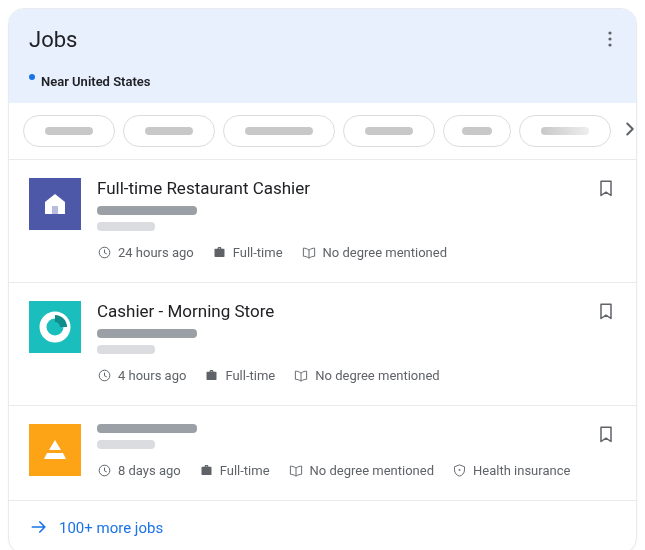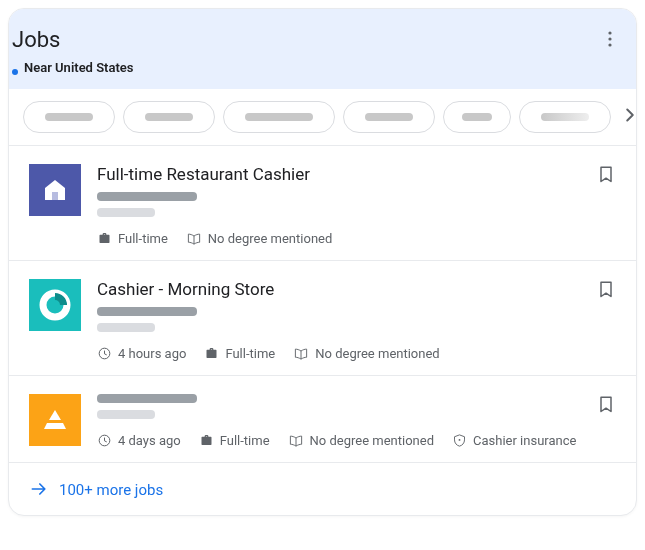--- a/index.html
+++ b/index.html
@@ -16,21 +16,21 @@
     }
     .card {
       background: #fff;
       border: 1px solid #e8eaed;
       border-radius: 16px;
       overflow: hidden;
       box-shadow: 0 1px 3px rgba(0,0,0,0.04);
     }
     .header {
       background: #e8f0fe;
-      padding: 18px 20px 14px 3px;
+      padding: 18px 20px 14px 20px;
       position: relative;
     }
     .header-top {
       display: flex;
       justify-content: space-between;
       align-items: flex-start;
     }
     .title {
       font-size: 22px;
       font-weight: 400;
@@ -39,23 +39,23 @@
     .menu-dots {
       color: #5f6368;
       font-size: 16px;
       line-height: 1;
       cursor: pointer;
       padding: 4px;
       letter-spacing: 0;
     }
     .subtitle-row {
       display: flex;
-      align-items: flex-end;
+      align-items: flex-start;
       gap: 6px;
-      margin-top: 6px;
+      margin-top: 20px;
     }
     .dot {
       width: 6px;
       height: 6px;
       border-radius: 50%;
       background: #1a73e8;
     }
     .subtitle {
       font-size: 13px;
       font-weight: 600;
@@ -98,21 +98,21 @@
     .chip:nth-child(6) .chip-skeleton { width: 48px; background: linear-gradient(90deg,#c8c8c8,#eee); }
     .chips-scroll-right {
       color: #5f6368;
       cursor: pointer;
       margin-left: auto;
       flex-shrink: 0;
     }
     .job {
       display: flex;
       gap: 16px;
-      padding: 18px 20px 14px 20px;
+      padding: 18px 20px 22px 20px;
       border-bottom: 1px solid #e8eaed;
       position: relative;
     }
     .job:last-of-type {
       border-bottom: 1px solid #e8eaed;
     }
     .job-logo {
       width: 52px;
       height: 52px;
       flex-shrink: 0;
@@ -238,20 +238,27 @@
           <path d="M14 4 L24 12 L24 24 L4 24 L4 12 Z" fill="#fff"></path>
           <rect x="11" y="16" width="6" height="8" fill="#b7bce0"></rect>
         </svg>
     </div>
     <div class="job-main">
       <div class="job-title">Full-time Restaurant Cashier</div>
       <div class="skel-line a"></div>
       <div class="skel-line b"></div>
       <div class="meta-row">
         <div class="meta">
+          <svg width="15" height="15" viewBox="0 0 24 24" fill="none">
+              <circle cx="12" cy="12" r="8.5" stroke="#5f6368" stroke-width="1.6"></circle>
+              <path d="M12 8v4.5l3 1.5" stroke="#5f6368" stroke-width="1.6" stroke-linecap="round"></path>
+            </svg>
+          <span>24 hours ago</span>
+        </div>
+        <div class="meta">
           <svg width="15" height="15" viewBox="0 0 24 24" fill="#5f6368">
               <path d="M9 6V5a2 2 0 012-2h2a2 2 0 012 2v1h4a1 1 0 011 1v11a1 1 0 01-1 1H5a1 1 0 01-1-1V7a1 1 0 011-1h4zm2-1v1h2V5h-2z"></path>
             </svg>
           <span>Full-time</span>
         </div>
         <div class="meta">
           <svg width="16" height="15" viewBox="0 0 24 24" fill="none">
               <path d="M3 5c3 0 6 1 9 3 3-2 6-3 9-3v13c-3 0-6 1-9 3-3-2-6-3-9-3V5z" stroke="#5f6368" stroke-width="1.5"></path>
               <path d="M12 8v13" stroke="#5f6368" stroke-width="1.5"></path>
             </svg>
@@ -316,41 +323,41 @@
     </div>
     <div class="job-main">
       <div class="skel-line a"></div>
       <div class="skel-line b"></div>
       <div class="meta-row">
         <div class="meta">
           <svg width="15" height="15" viewBox="0 0 24 24" fill="none">
               <circle cx="12" cy="12" r="8.5" stroke="#5f6368" stroke-width="1.6"></circle>
               <path d="M12 8v4.5l3 1.5" stroke="#5f6368" stroke-width="1.6" stroke-linecap="round"></path>
             </svg>
-          <span>4 days ago</span>
+          <span>8 days ago</span>
         </div>
         <div class="meta">
           <svg width="15" height="15" viewBox="0 0 24 24" fill="#5f6368">
               <path d="M9 6V5a2 2 0 012-2h2a2 2 0 012 2v1h4a1 1 0 011 1v11a1 1 0 01-1 1H5a1 1 0 01-1-1V7a1 1 0 011-1h4zm2-1v1h2V5h-2z"></path>
             </svg>
           <span>Full-time</span>
         </div>
         <div class="meta">
           <svg width="16" height="15" viewBox="0 0 24 24" fill="none">
               <path d="M3 5c3 0 6 1 9 3 3-2 6-3 9-3v13c-3 0-6 1-9 3-3-2-6-3-9-3V5z" stroke="#5f6368" stroke-width="1.5"></path>
               <path d="M12 8v13" stroke="#5f6368" stroke-width="1.5"></path>
             </svg>
           <span>No degree mentioned</span>
         </div>
         <div class="meta">
           <svg width="15" height="15" viewBox="0 0 24 24" fill="none">
               <path d="M12 3l8 3v5c0 5-3.5 9-8 10-4.5-1-8-5-8-10V6l8-3z" stroke="#5f6368" stroke-width="1.5"></path>
               <circle cx="12" cy="11" r="1.5" fill="#5f6368"></circle>
             </svg>
-          <span>Cashier insurance</span>
+          <span>Health insurance</span>
         </div>
       </div>
     </div>
     <div class="bookmark">
       <svg width="20" height="20" viewBox="0 0 24 24" fill="none">
           <path d="M6 4h12v17l-6-4-6 4V4z" stroke="#5f6368" stroke-width="1.8" stroke-linejoin="round"></path>
         </svg>
     </div>
   </div>
 

